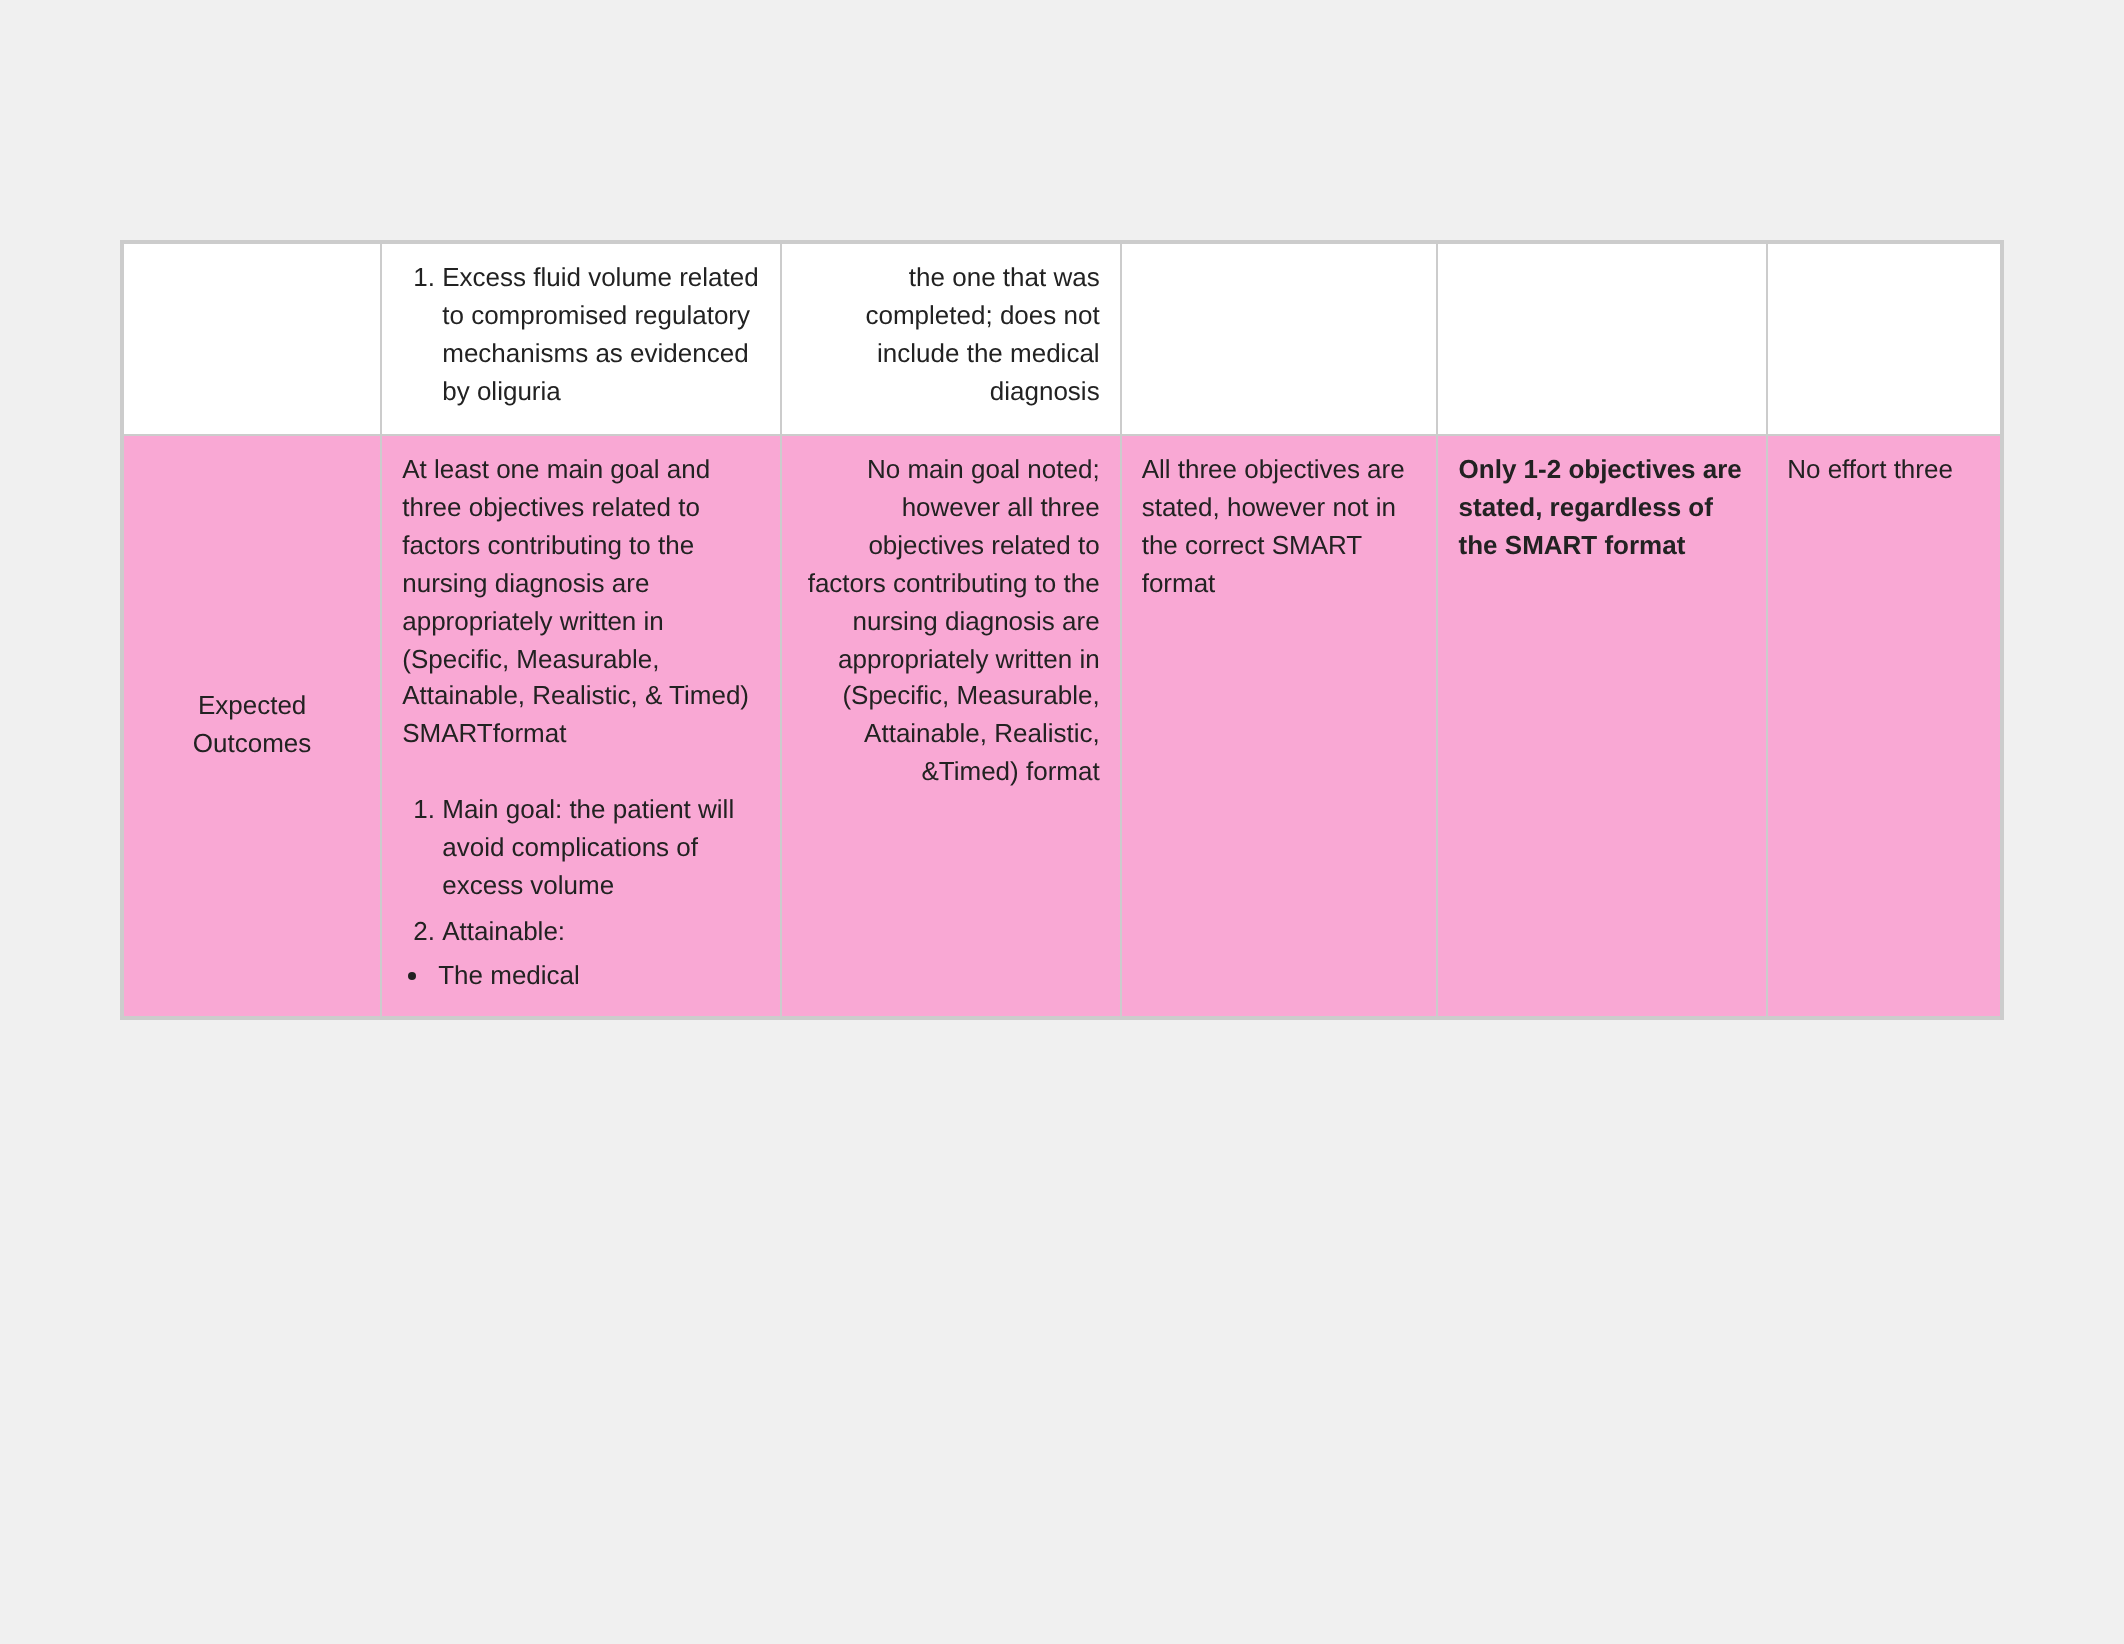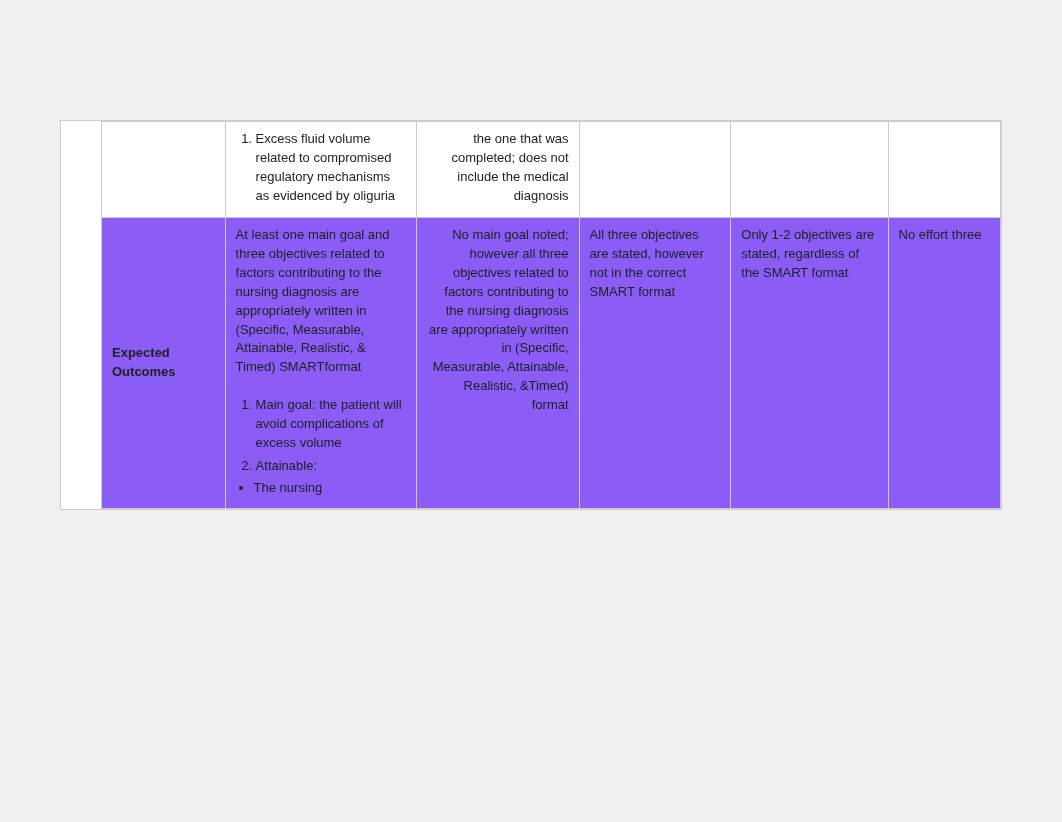--- a/index.html
+++ b/index.html
@@ -18,56 +18,57 @@
     }
 
     .page-container {
       padding: 40px 60px;
     }
 
     .table-wrapper {
       background: #fff;
       border: 1px solid #ccc;
       margin-top: 80px;
-      padding-left: 40px;
     }
 
     table {
       width: 100%;
       border-collapse: collapse;
     }
 
     td {
       border: 1px solid #ccc;
       padding: 8px 10px;
       vertical-align: top;
       line-height: 1.45;
     }
 
     td.label-cell {
-      font-weight: bold;
+      text-align: center;
+      font-weight: normal;
       width: 110px;
       vertical-align: middle;
     }
 
     td.content-cell {
       width: 170px;
     }
 
     td.col-almost {
       width: 145px;
       text-align: right;
     }
 
     td.col-all-three {
       width: 135px;
     }
 
     td.col-only-12 {
       width: 140px;
+      font-weight: bold;
     }
 
     td.col-no-effort {
       width: 100px;
     }
 
     ol {
       padding-left: 20px;
       margin: 0;
     }
@@ -84,21 +85,21 @@
 
     ul li {
       margin-bottom: 2px;
     }
 
     .top-row td {
       background: #fff;
     }
 
     .main-row td {
-      background: #8b5cf6;
+      background: #f9a8d4;
     }
   </style>
 </head>
 <body>
 
 <div class="page-container">
   <div class="table-wrapper">
     <table>
       <tbody>
 
@@ -131,21 +132,21 @@
             <ol start="1">
               <li>
                 <span>Main goal: the patient will avoid complications of excess volume</span>
               </li>
               <li>
                 <span>Attainable:</span>
               </li>
             </ol>
             <ul>
               <li>
-                <span>The nursing</span>
+                <span>The medical</span>
               </li>
             </ul>
           </td>
           <td class="col-almost">
             <span>No main goal noted; however all three   objectives related to factors contributing to the nursing diagnosis are appropriately written in (Specific, Measurable, Attainable, Realistic, &amp;Timed) format</span>
           </td>
           <td class="col-all-three">
             <span>All three objectives are stated, however not in the correct SMART format</span>
           </td>
           <td class="col-only-12">

